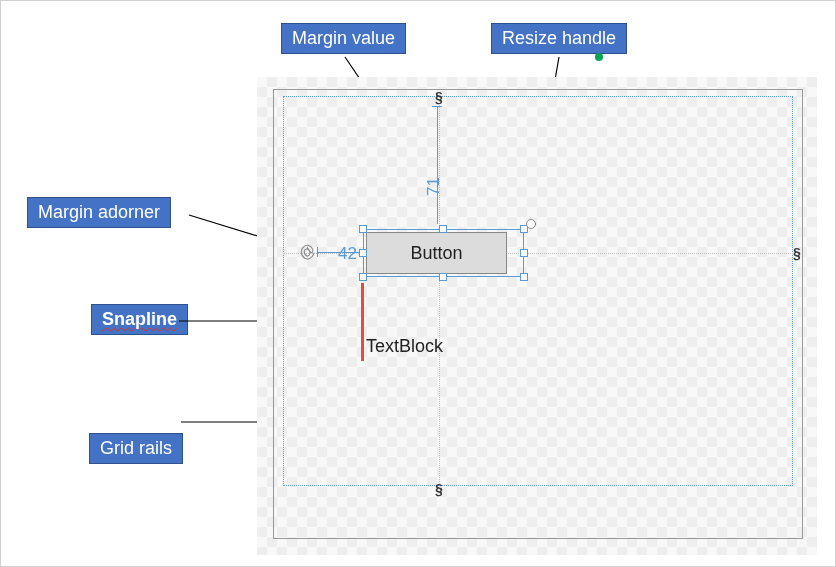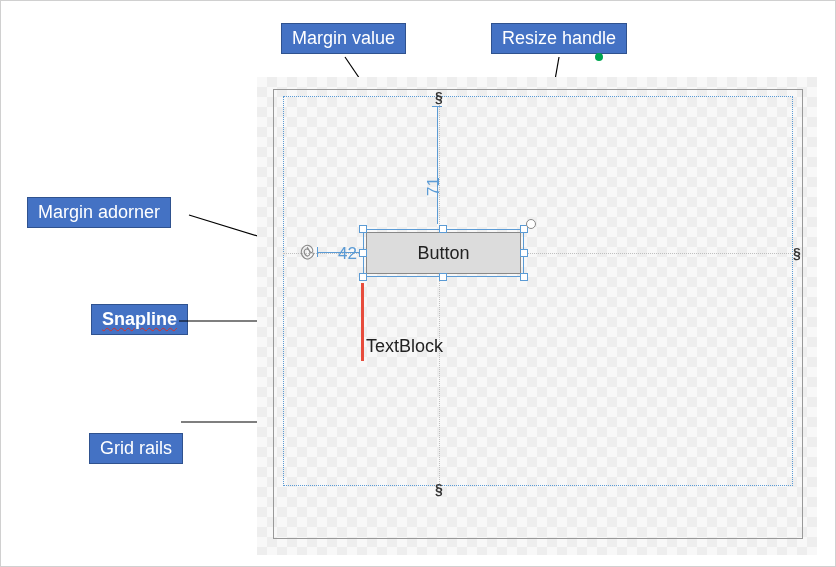--- a/index.html
+++ b/index.html
@@ -85,21 +85,21 @@
     justify-content: center;
     align-items: center;
     font-size: 14px;
     font-weight: bold;
     color: #333;
   }
   .button-control {
     position: absolute;
     left: 365px;
     top: 231px;
-    width: 155px;
+    width: 141px;
     height: 42px;
     background: #dcdcdc;
     border: 1px solid #888;
     display: flex;
     align-items: center;
     justify-content: center;
     font-size: 18px;
     color: #222;
   }
   .selection {

